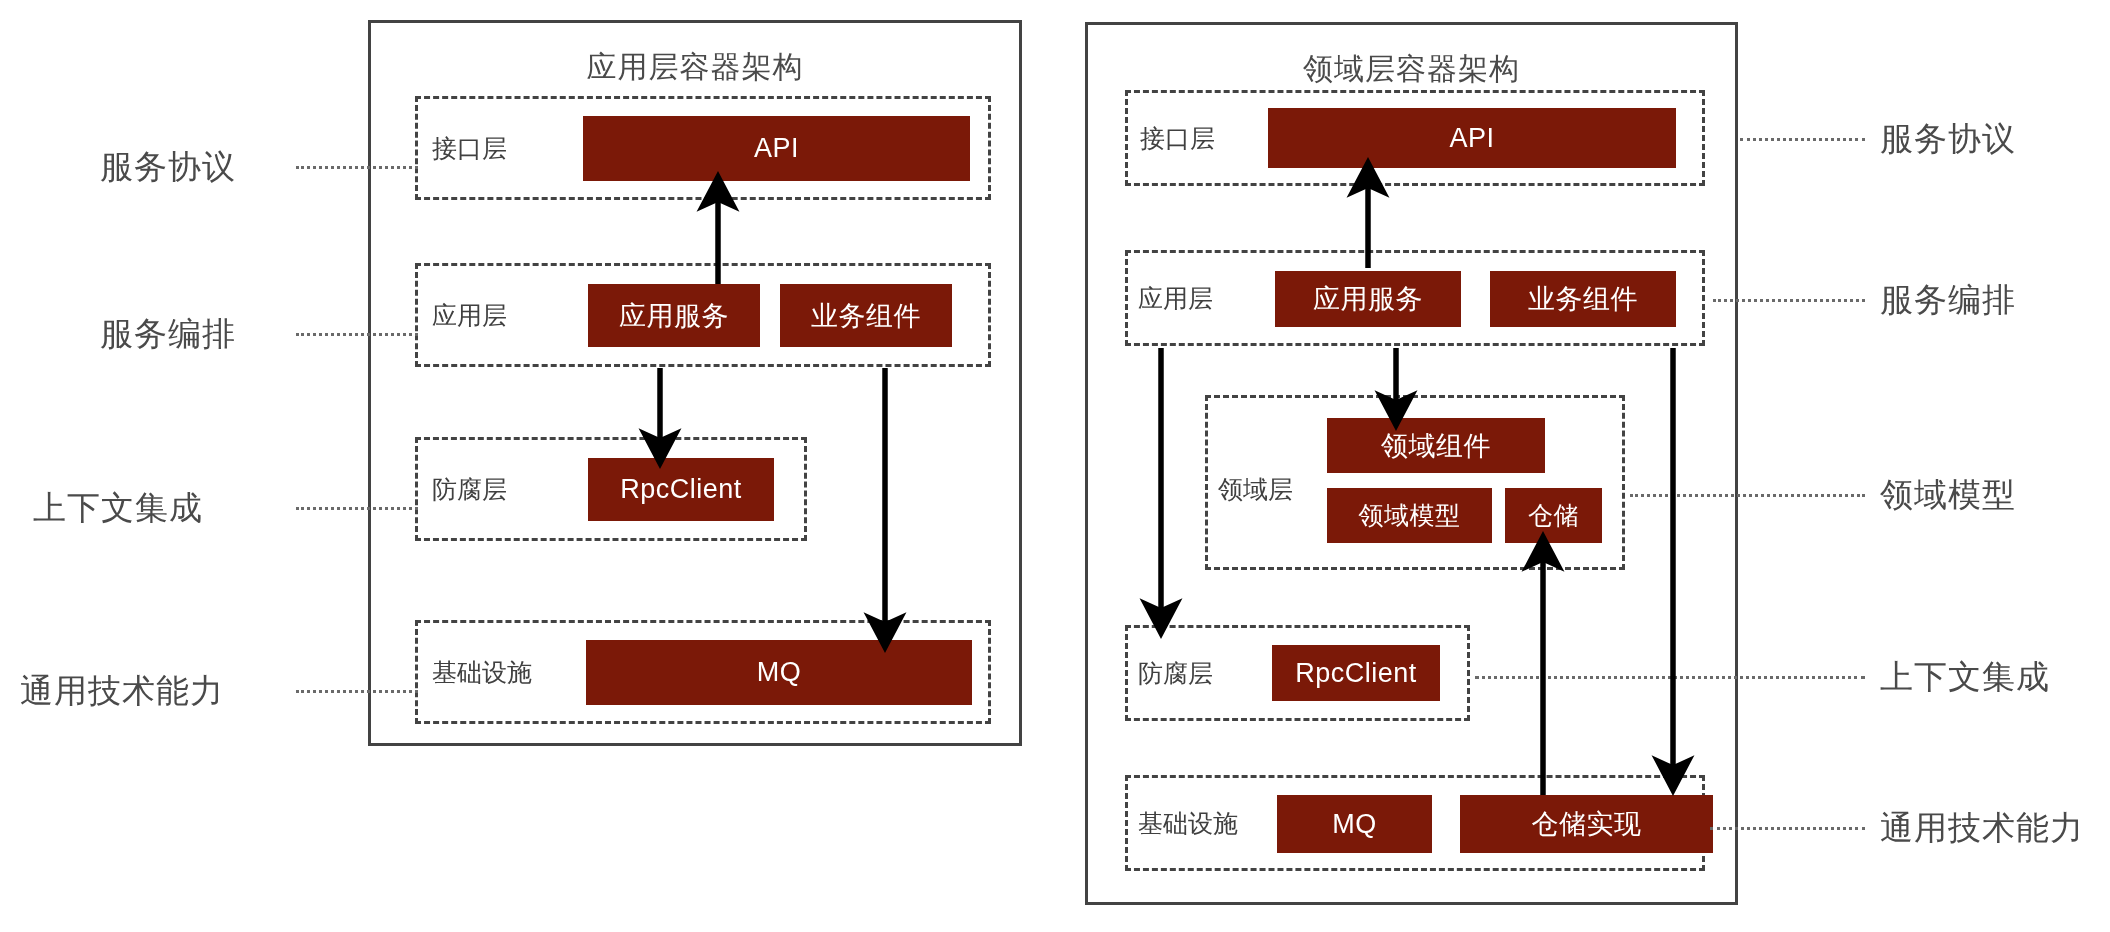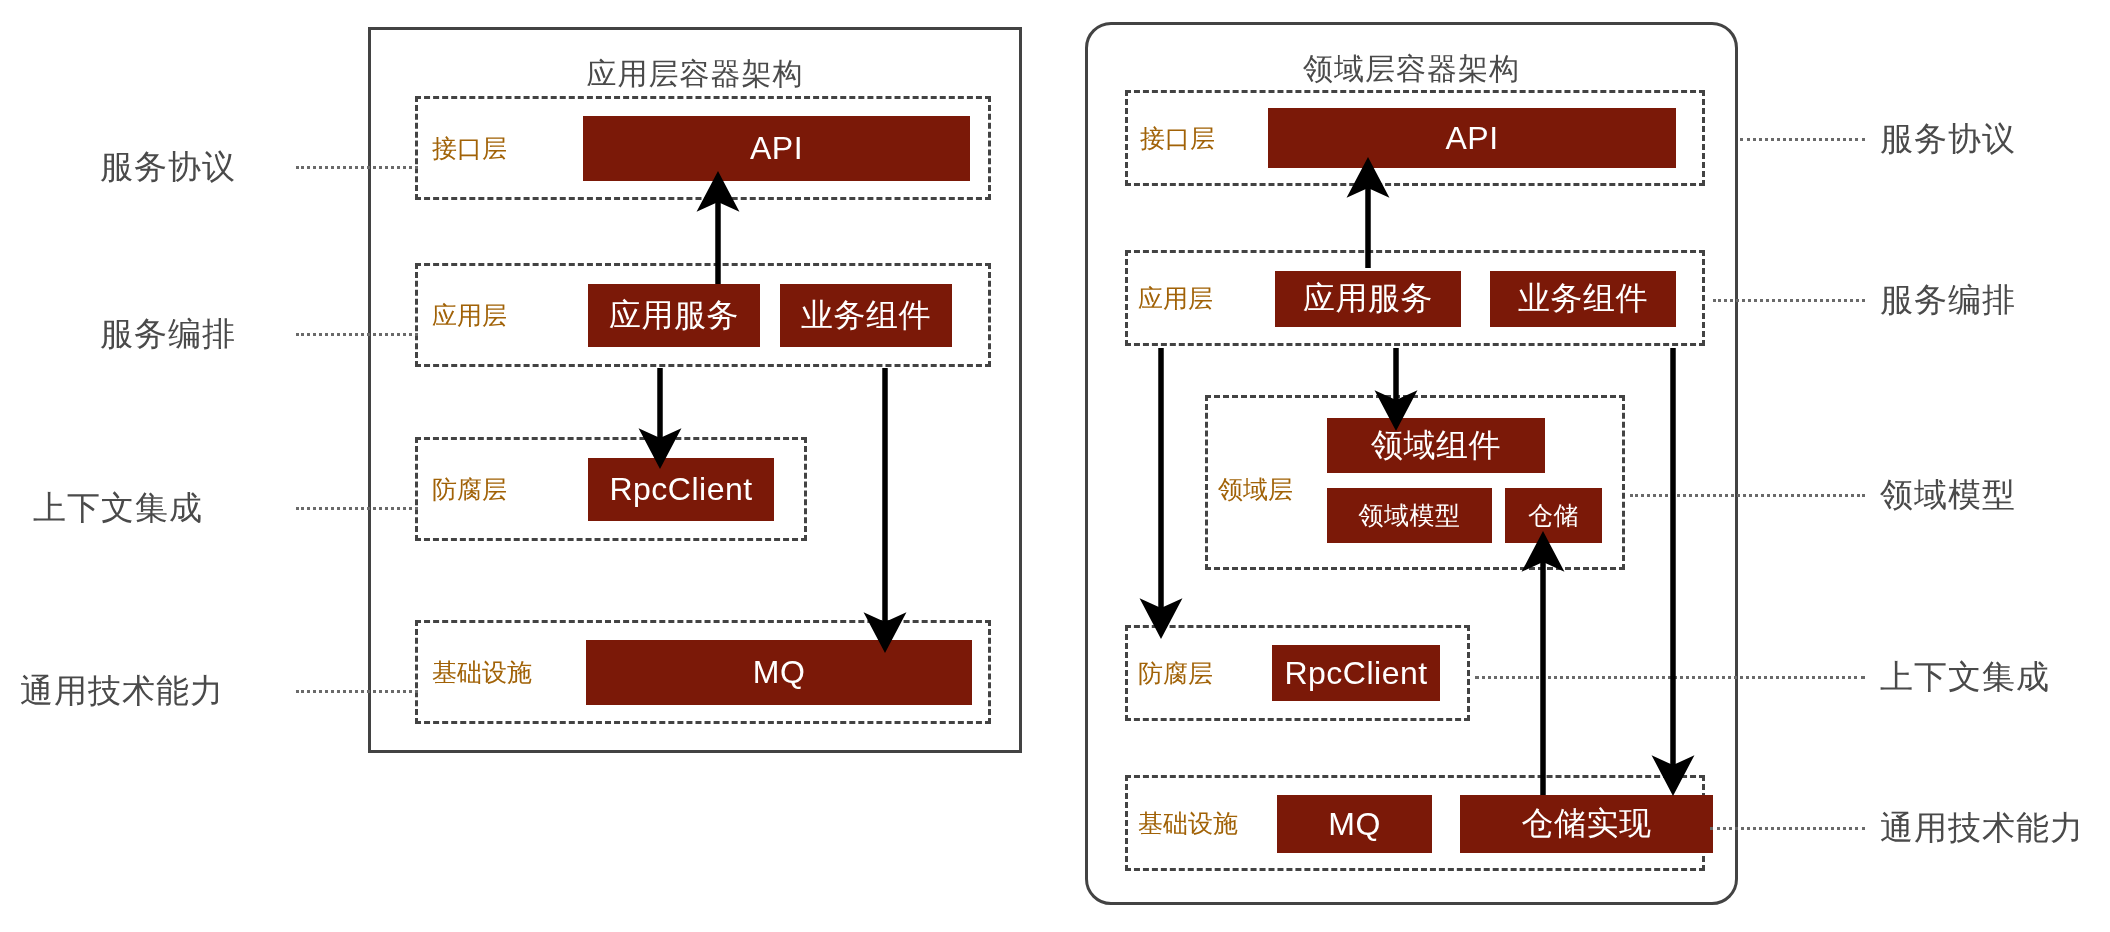--- a/index.html
+++ b/index.html
@@ -41,35 +41,35 @@
   
   .layer {
     position: absolute;
     border: 3px dashed #434343;
     box-sizing: border-box;
     background: transparent;
   }
   .layer-label {
     position: absolute;
     font-size: 25px;
-    color: #a16207;
+    color: #404040;
     white-space: nowrap;
     line-height: 1;
   }
 
   
   .box {
     position: absolute;
     background: #7B1908;
     color: #ffffff;
     display: flex;
     align-items: center;
     justify-content: center;
     box-sizing: border-box;
-    font-size: 32px;
+    font-size: 27px;
     letter-spacing: 0.5px;
     white-space: nowrap;
   }
   .box.small { font-size: 25px; }
 
   
   .side-label {
     position: absolute;
     font-size: 33px;
     color: #4a4a4a;
@@ -93,21 +93,21 @@
     width: 2110px;
     height: 932px;
     pointer-events: none;
   }
 </style>
 </head>
 <body>
 
 <div id="stage">
 
-  <div class="panel" style="left:368px; top:27px; width:654px; height:726px;">
+  <div class="panel" style="left:368px; top:20px; width:654px; height:726px;">
     <div class="panel-title" style="top:24px;">应用层容器架构</div>
   </div>
 
   <div class="layer" style="left:415px; top:96px; width:576px; height:104px;"></div>
   <div class="layer-label" style="left:432px; top:136px;">接口层</div>
   <div class="box" style="left:583px; top:116px; width:387px; height:65px;">
     <span>API</span>
   </div>
 
   <div class="layer" style="left:415px; top:263px; width:576px; height:104px;"></div>
@@ -136,21 +136,21 @@
 
   <div class="side-label" style="left:100px; top:317px;">服务编排</div>
   <div class="leader" style="left:296px; top:333px; width:122px;"></div>
 
   <div class="side-label" style="left:33px; top:491px;">上下文集成</div>
   <div class="leader" style="left:296px; top:507px; width:122px;"></div>
 
   <div class="side-label" style="left:20px; top:674px;">通用技术能力</div>
   <div class="leader" style="left:296px; top:690px; width:122px;"></div>
 
-  <div class="panel" style="left:1085px; top:22px; width:653px; height:883px;border-radius:26px;">
+  <div class="panel" style="left:1085px; top:22px; width:653px; height:883px;">
     <div class="panel-title" style="top:24px;">领域层容器架构</div>
   </div>
 
   <div class="layer" style="left:1125px; top:90px; width:580px; height:96px;"></div>
   <div class="layer-label" style="left:1140px; top:126px;">接口层</div>
   <div class="box" style="left:1268px; top:108px; width:408px; height:60px;">
     <span>API</span>
   </div>
 
   <div class="layer" style="left:1125px; top:250px; width:580px; height:96px;"></div>

